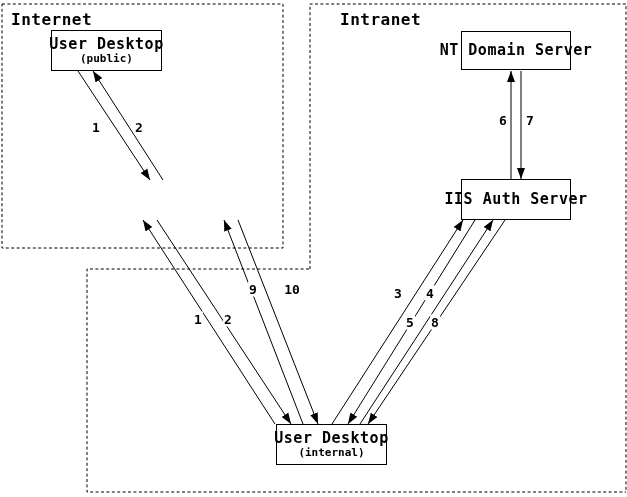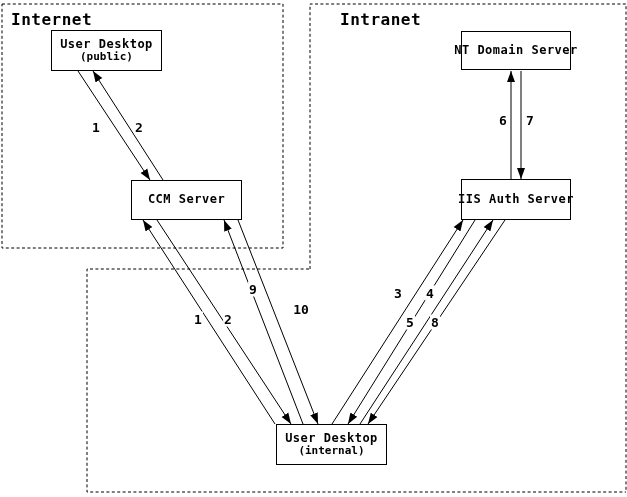--- a/index.html
+++ b/index.html
@@ -16,21 +16,21 @@
   .node {
     position:absolute;
     box-sizing:border-box;
     border:1.5px solid #000;
     background:#fff;
     display:flex; flex-direction:column;
     align-items:center; justify-content:center;
     text-align:center;
     line-height:1.1;
   }
-  .node .title { font-size:12px; font-weight:bold; letter-spacing:0.5px; white-space:nowrap; }
+  .node .title { font-size:15px; font-weight:bold; letter-spacing:0.5px; white-space:nowrap; }
   .node .subtitle { font-size:11px; font-weight:bold; white-space:nowrap; }
 
   .region-label {
     position:absolute;
     font-size:16px; font-weight:bold; letter-spacing:0.5px;
     white-space:nowrap;
   }
   .flow-label {
     position:absolute;
     font-size:13px; font-weight:bold;
@@ -76,23 +76,20 @@
   </svg>
 
   <div class="region-label" style="left:11px; top:10px;">Internet</div>
   <div class="region-label" style="left:340px; top:10px;">Intranet</div>
 
   <div class="node" style="left:51px; top:30px; width:111px; height:41px;">
     <span class="title">User Desktop</span>
     <span class="subtitle">(public)</span>
   </div>
 
-  <div class="node" style="left:131px; top:180px; width:111px; height:40px;">
-    <span class="title">CCM Server</span>
-  </div>
 
   <div class="node" style="left:461px; top:31px; width:110px; height:39px;">
     <span class="title">NT Domain Server</span>
   </div>
 
   <div class="node" style="left:461px; top:179px; width:110px; height:41px;">
     <span class="title">IIS Auth Server</span>
   </div>
 
   <div class="node" style="left:276px; top:424px; width:111px; height:41px;">
@@ -100,21 +97,21 @@
     <span class="subtitle">(internal)</span>
   </div>
 
   <div class="flow-label" style="left:96px;  top:127px;">1</div>
   <div class="flow-label" style="left:139px; top:127px;">2</div>
 
   <div class="flow-label" style="left:198px; top:319px;">1</div>
   <div class="flow-label" style="left:228px; top:319px;">2</div>
 
   <div class="flow-label" style="left:253px; top:289px;">9</div>
-  <div class="flow-label" style="left:301px; top:289px;margin-top:20px;">10</div>
+  <div class="flow-label" style="left:292px; top:289px;">10</div>
 
   <div class="flow-label" style="left:398px; top:293px;">3</div>
   <div class="flow-label" style="left:430px; top:293px;">4</div>
 
   <div class="flow-label" style="left:410px; top:322px;">5</div>
   <div class="flow-label" style="left:435px; top:322px;">8</div>
 
   <div class="flow-label" style="left:503px; top:120px;">6</div>
   <div class="flow-label" style="left:530px; top:120px;">7</div>
 

